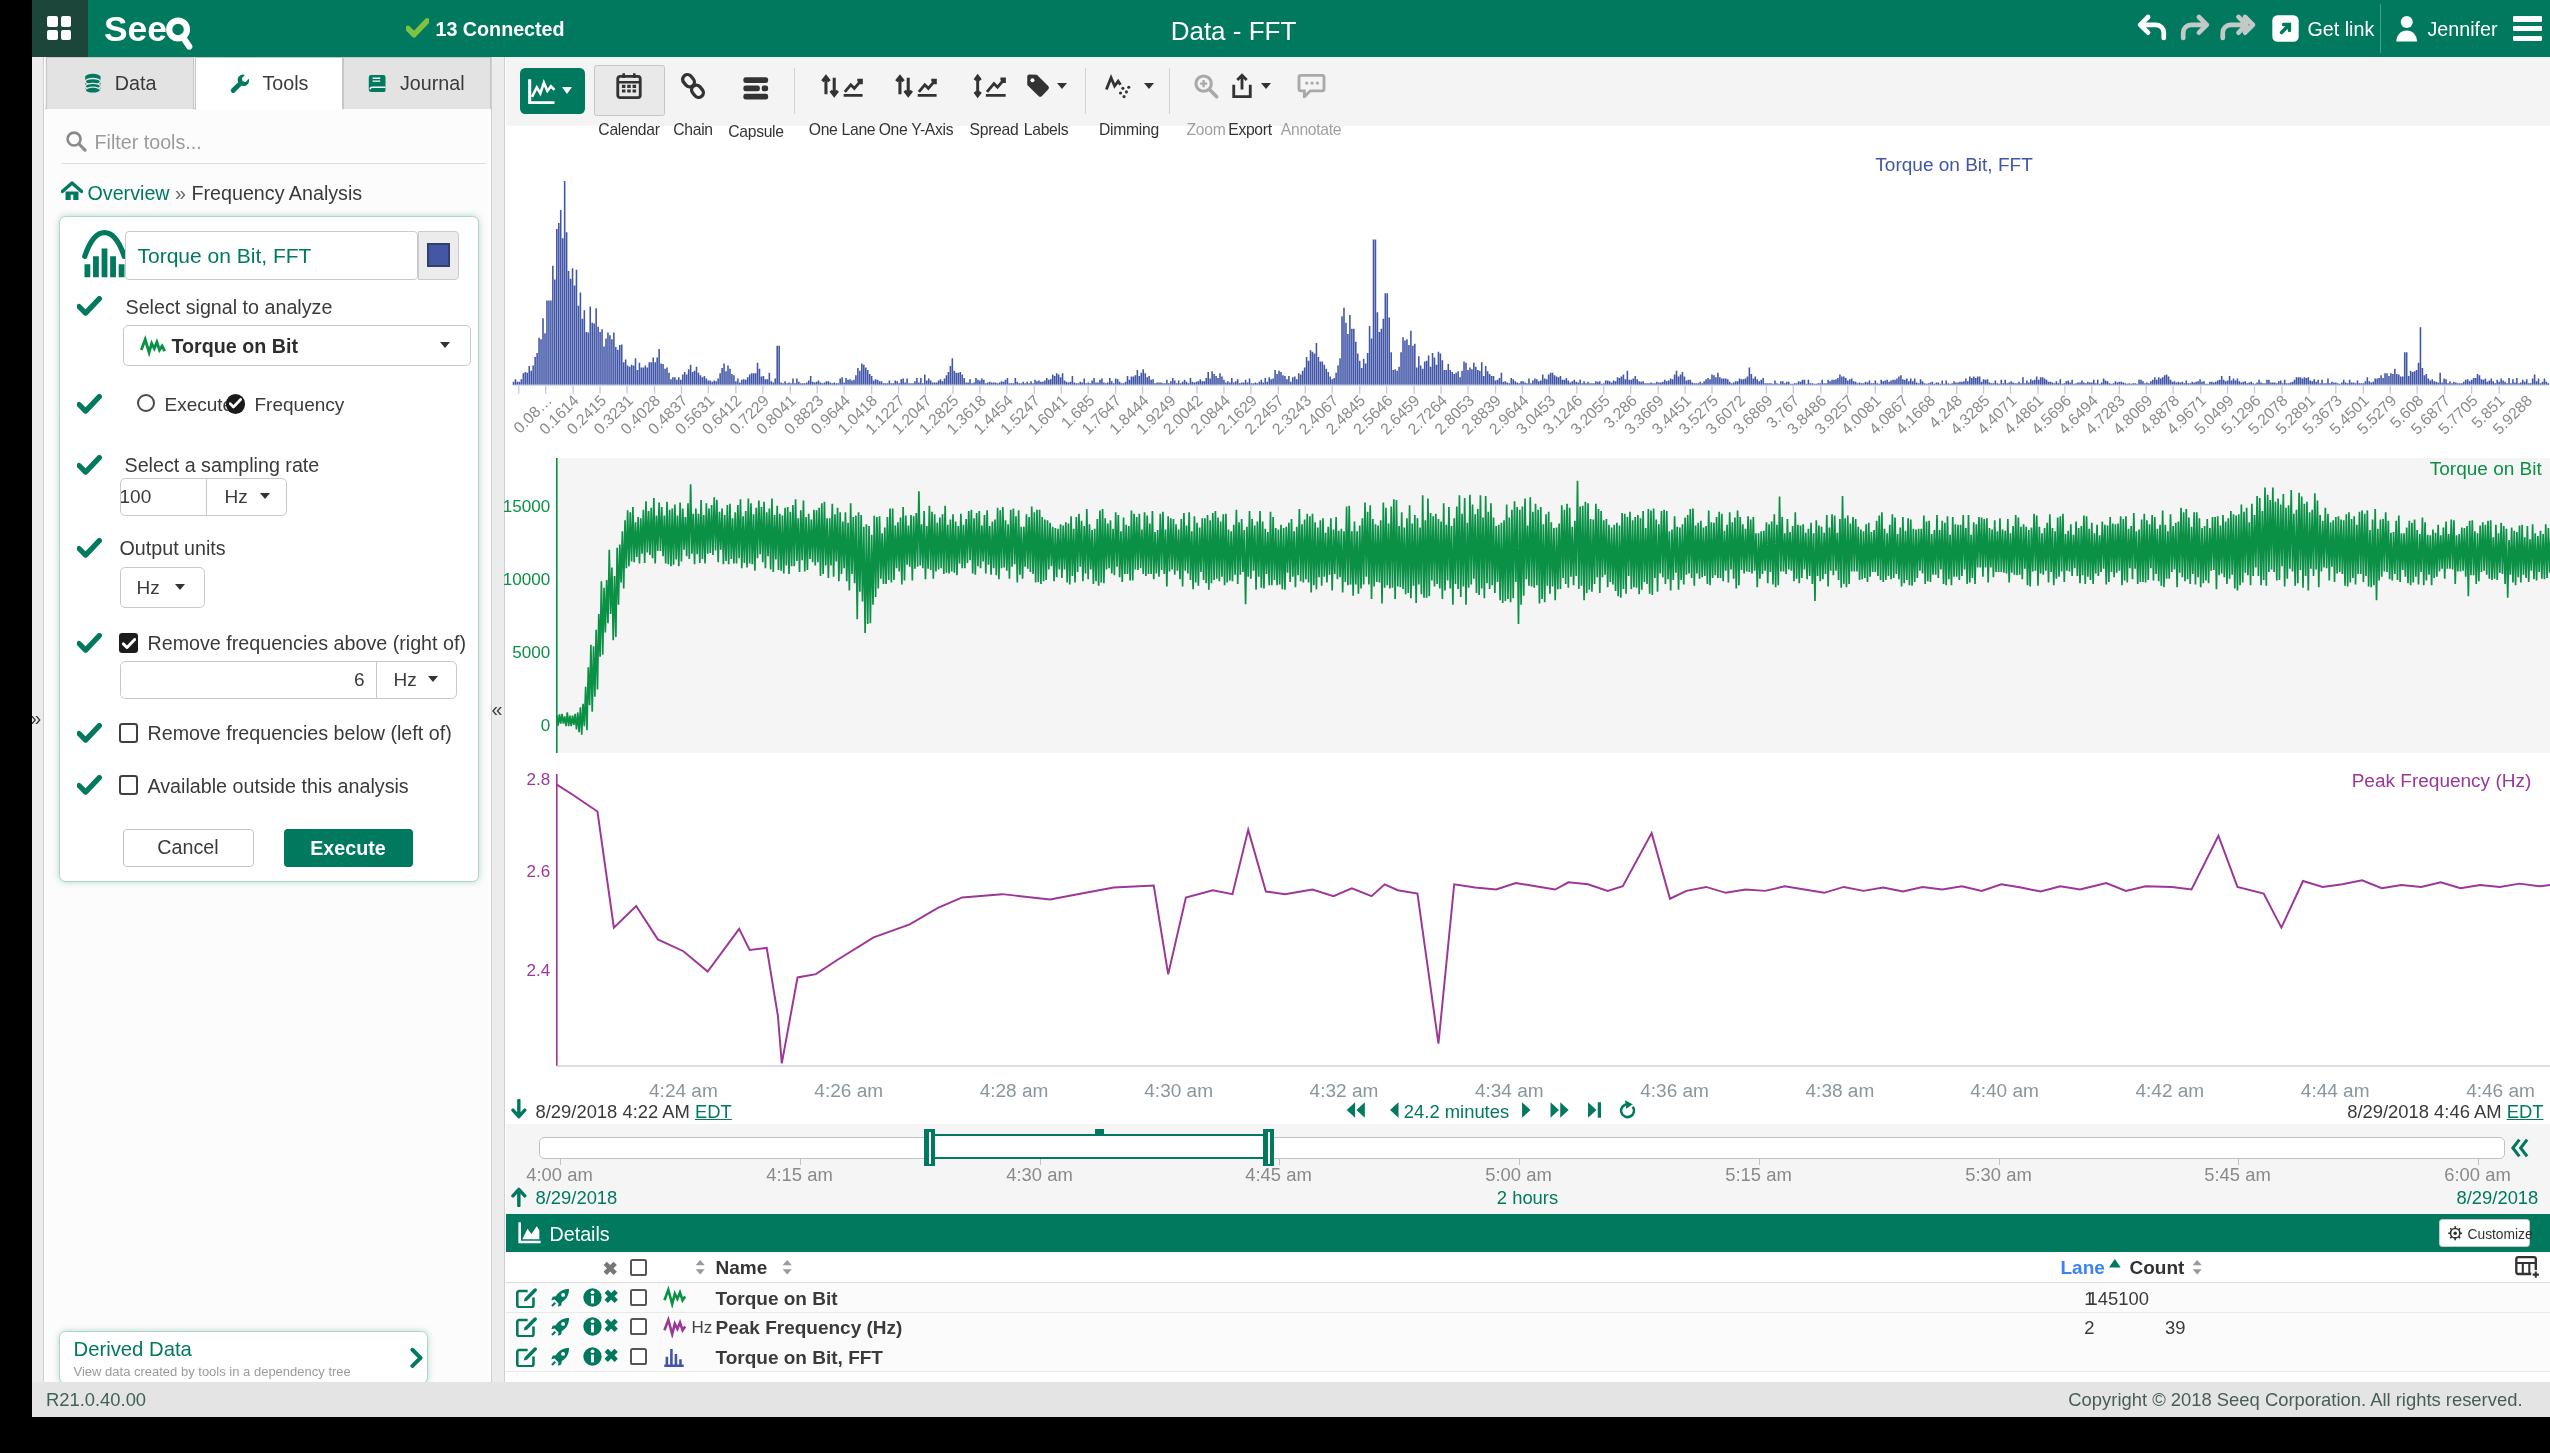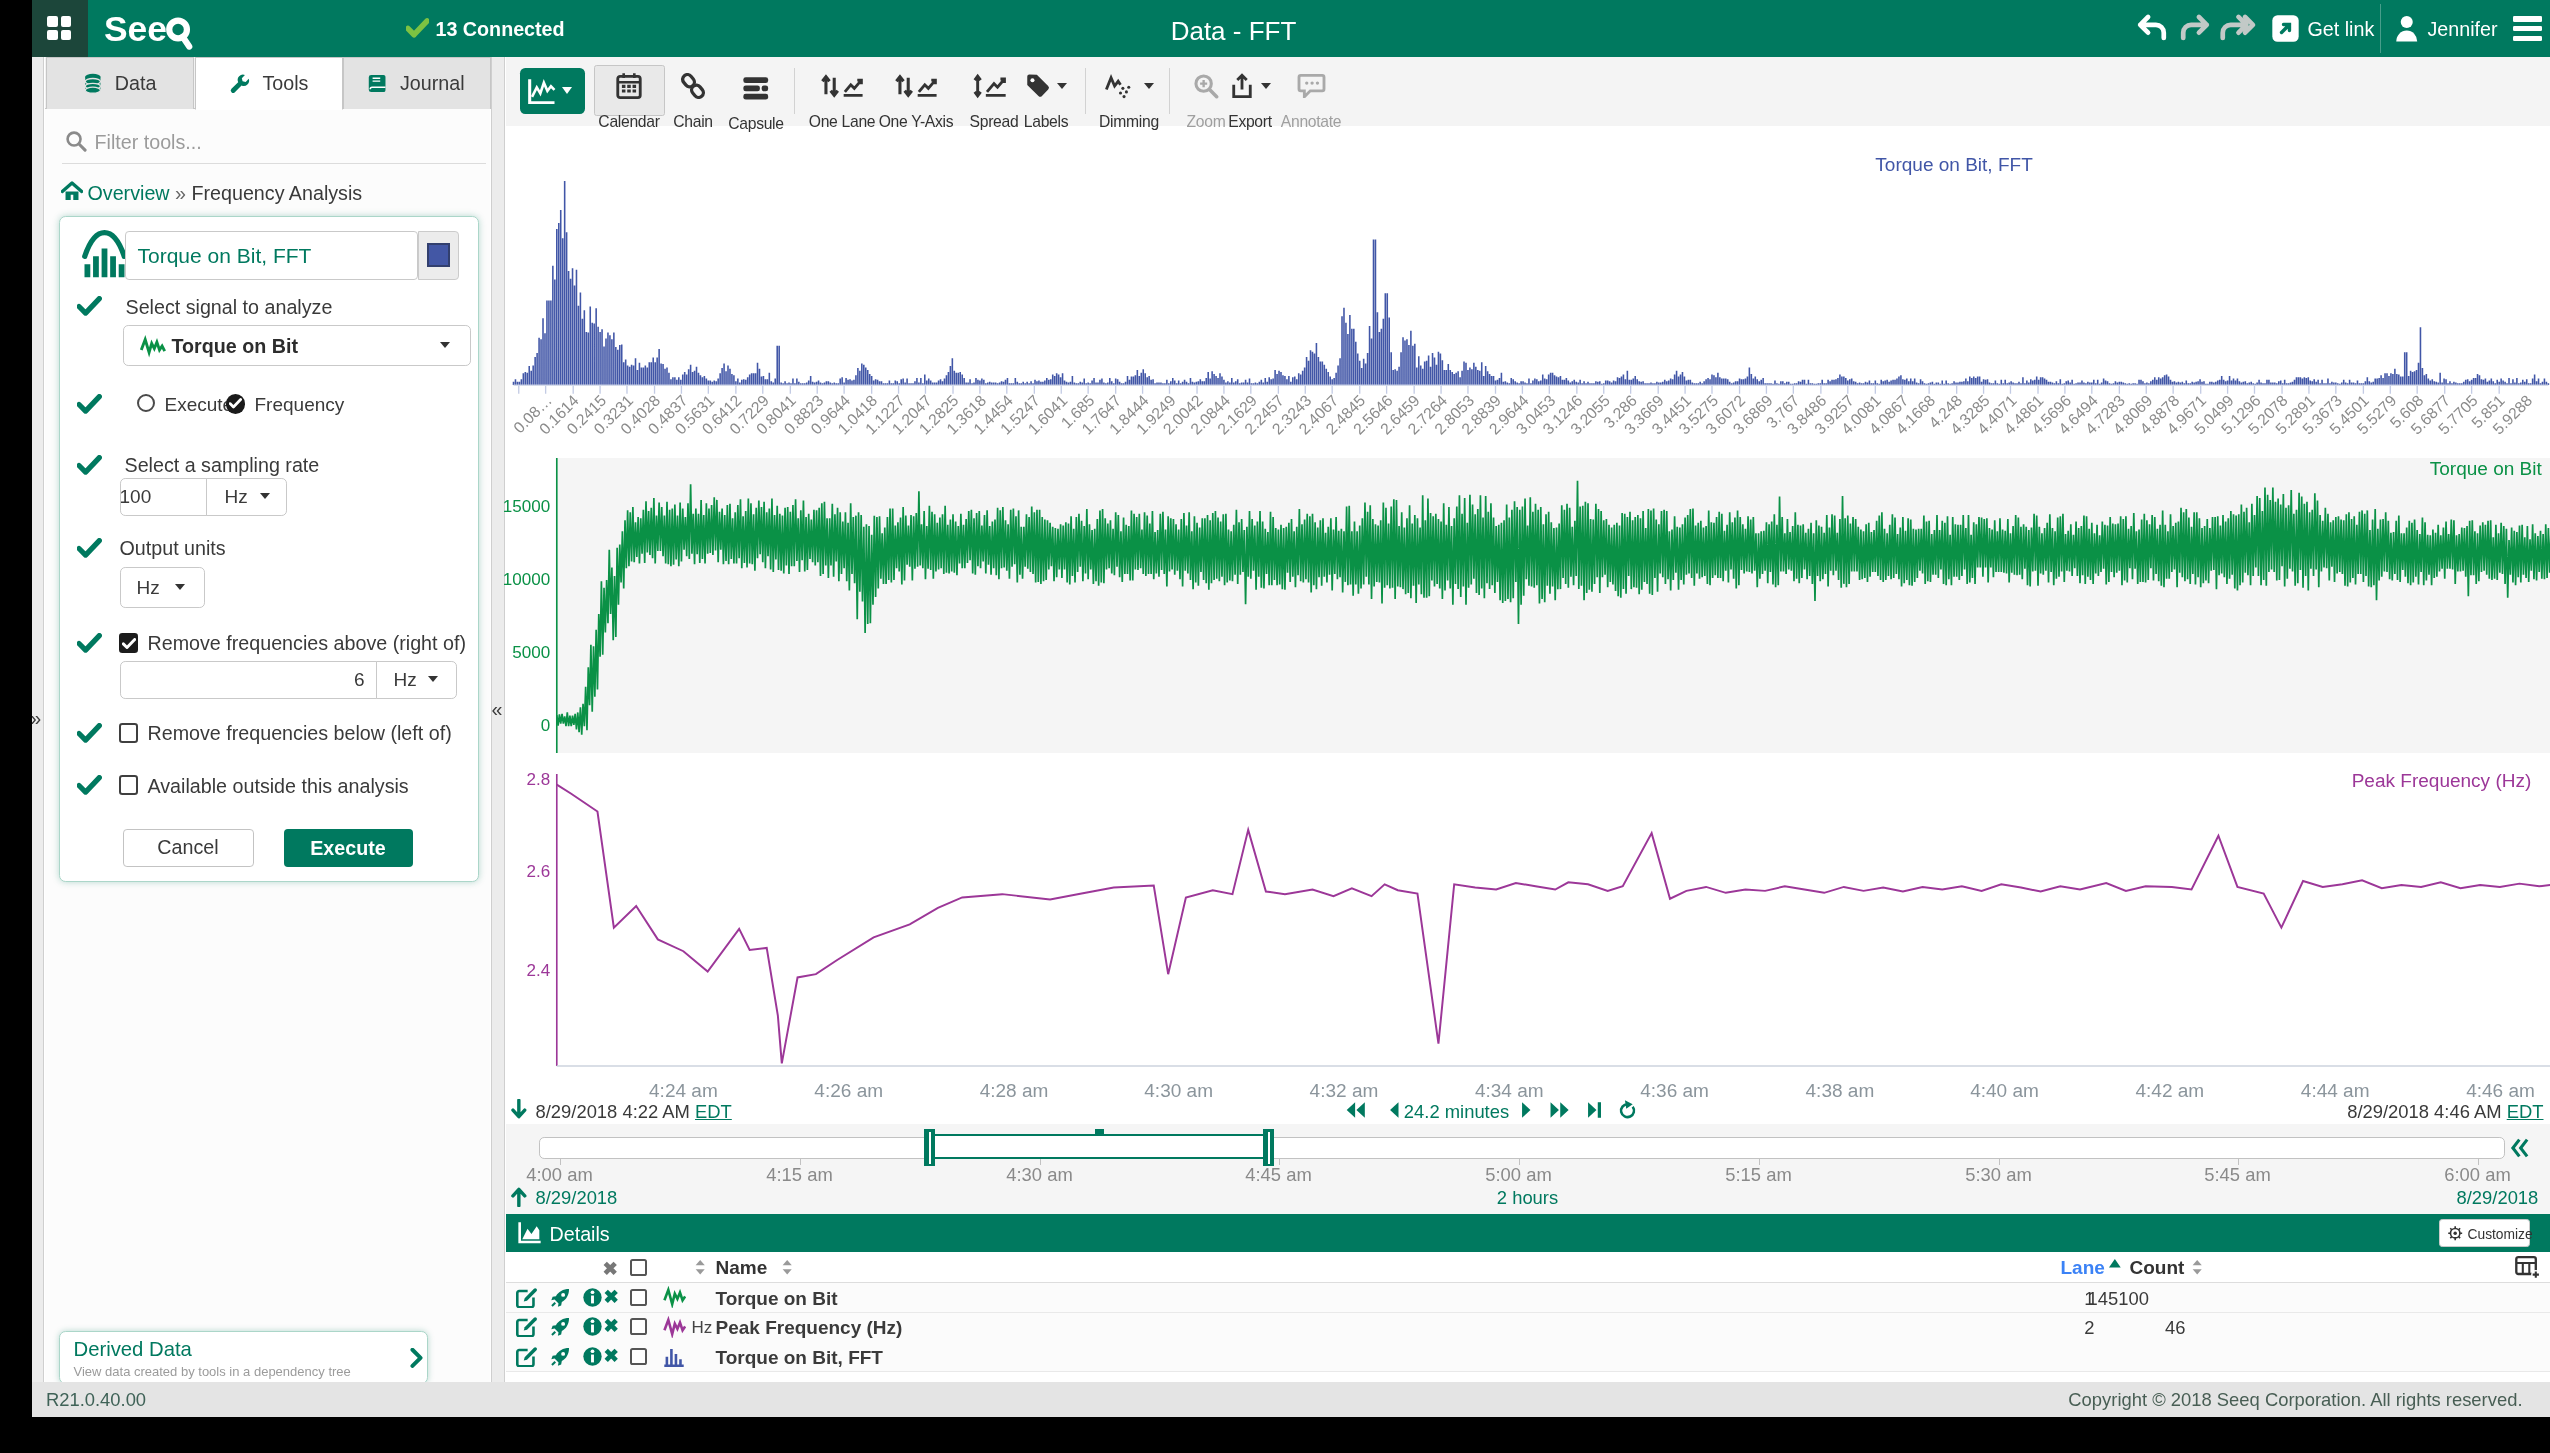--- a/index.html
+++ b/index.html
@@ -1,19 +1,19 @@
 <!DOCTYPE html>
 <html style="font-size:10.5px"><head><meta charset="utf-8"><style>
 *{margin:0;padding:0;box-sizing:border-box}
 body{width:2550px;height:1454px;background:#000;position:relative;font-family:"Liberation Sans",sans-serif;overflow:hidden}
 #app{position:absolute;left:31.5px;top:0;width:2519px;height:1417px;background:#fff;overflow:hidden}
 .abs{position:absolute}
 .tab{position:absolute;top:57px;height:52px;border:1.3px solid #c6c6c6;border-bottom:none;background:#e3e3e3;display:flex;align-items:center;justify-content:center;font-size:19.7px;color:#3a3a3a}
 .tbtn{position:absolute;display:flex;flex-direction:column;align-items:center;color:#333}
-.tbl{font-size:15.7px;color:#333;margin-top:11px;white-space:nowrap;letter-spacing:-0.3px}
+.tbl{font-size:15.7px;color:#333;margin-top:19px;white-space:nowrap;letter-spacing:-0.3px}
 .caret{display:inline-block;width:0;height:0;border-left:5.2px solid transparent;border-right:5.2px solid transparent;border-top:6.6px solid #333}
 .caretw{display:inline-block;width:0;height:0;border-left:5.9px solid transparent;border-right:5.9px solid transparent;border-top:7.2px solid #fff}
 .inp{position:absolute;background:#fff;border:1.3px solid #c9c9c9;border-radius:5.2px}
 .lbl{position:absolute;font-size:19.7px;color:#3a3a3a;white-space:nowrap}
 .ck{position:absolute;width:19.7px;height:19.7px;border:2px solid #3f3f3f;border-radius:3.3px;background:#fff}
 </style></head><body>
 <div id="app">
 
 <div class="abs" style="left:0;top:0;width:2519px;height:57px;background:#00795f"></div>
 <div class="abs" style="left:0;top:0;width:56px;height:57px;background:#1c463a"></div>
@@ -543,21 +543,21 @@
 <div class="abs" style="left:572px;top:1315px">
       <div style="font-size:18.4px;font-weight:bold;color:#00795f">✖</div>
     </div>
 <div class="abs" style="left:598px;top:1318px;width:17px;height:17px;border:2px solid #555;border-radius:2.6px;background:#fff"></div>
 <div class="abs" style="left:631px;top:1316px"><svg width="23.6" height="22" viewBox="0 0 18 17">
         <path d="M1 11 L4 3 L7 14 L9 6 L11 10 L13 5 L15 11 L17 8" stroke="#9c3798" stroke-width="2" fill="none"></path>
       </svg></div>
 <div class="abs" style="left:660px;top:1318px;font-size:17px;color:#444">Hz</div>
 <div class="abs" style="left:684px;top:1317px;font-size:19px;font-weight:bold;color:#3a3a3a">Peak Frequency (Hz)</div>
 <div class="abs" style="left:1997px;top:1317px;width:66px;text-align:right;font-size:18.4px;color:#3a3a3a">2</div>
-<div class="abs" style="left:2056px;top:1317px;width:98px;text-align:right;font-size:18.4px;color:#3a3a3a">46</div>
+<div class="abs" style="left:2056px;top:1317px;width:98px;text-align:right;font-size:18.4px;color:#3a3a3a">39</div>
 <div class="abs" style="left:474px;top:1342px;width:2045px;height:29.5px;background:#fbfbfb;border-bottom:1.3px solid #e9e9e9"></div>
 <div class="abs" style="left:484px;top:1346px"><svg width="22" height="21" viewBox="0 0 17 16">
         <path d="M13.5 8 V14 a1.5 1.5 0 0 1 -1.5 1.5 H2.5 A1.5 1.5 0 0 1 1 14 V4.5 A1.5 1.5 0 0 1 2.5 3 H9" stroke="#00795f" stroke-width="2" fill="none"></path>
         <path d="M6 11 L8.5 10.5 L15.8 3.2 a1.3 1.3 0 0 0 -1.9 -1.9 L6.7 8.6 z" fill="#00795f"></path>
       </svg></div>
 <div class="abs" style="left:518px;top:1346px"><svg width="21" height="21" viewBox="0 0 16 16">
         <path d="M14.5 1.5 C10 1.5 6.5 3.5 4.5 7 L2 7.5 L1 10 L3.5 9.5 L6.5 12.5 L6 15 L8.5 14 L9 11.5 C12.5 9.5 14.5 6 14.5 1.5 z" fill="#00795f"></path>
         <circle cx="10" cy="6" r="1.5" fill="#fff"></circle>
         <path d="M1.5 14.5 L4 12" stroke="#00795f" stroke-width="1.6"></path>
       </svg></div>

